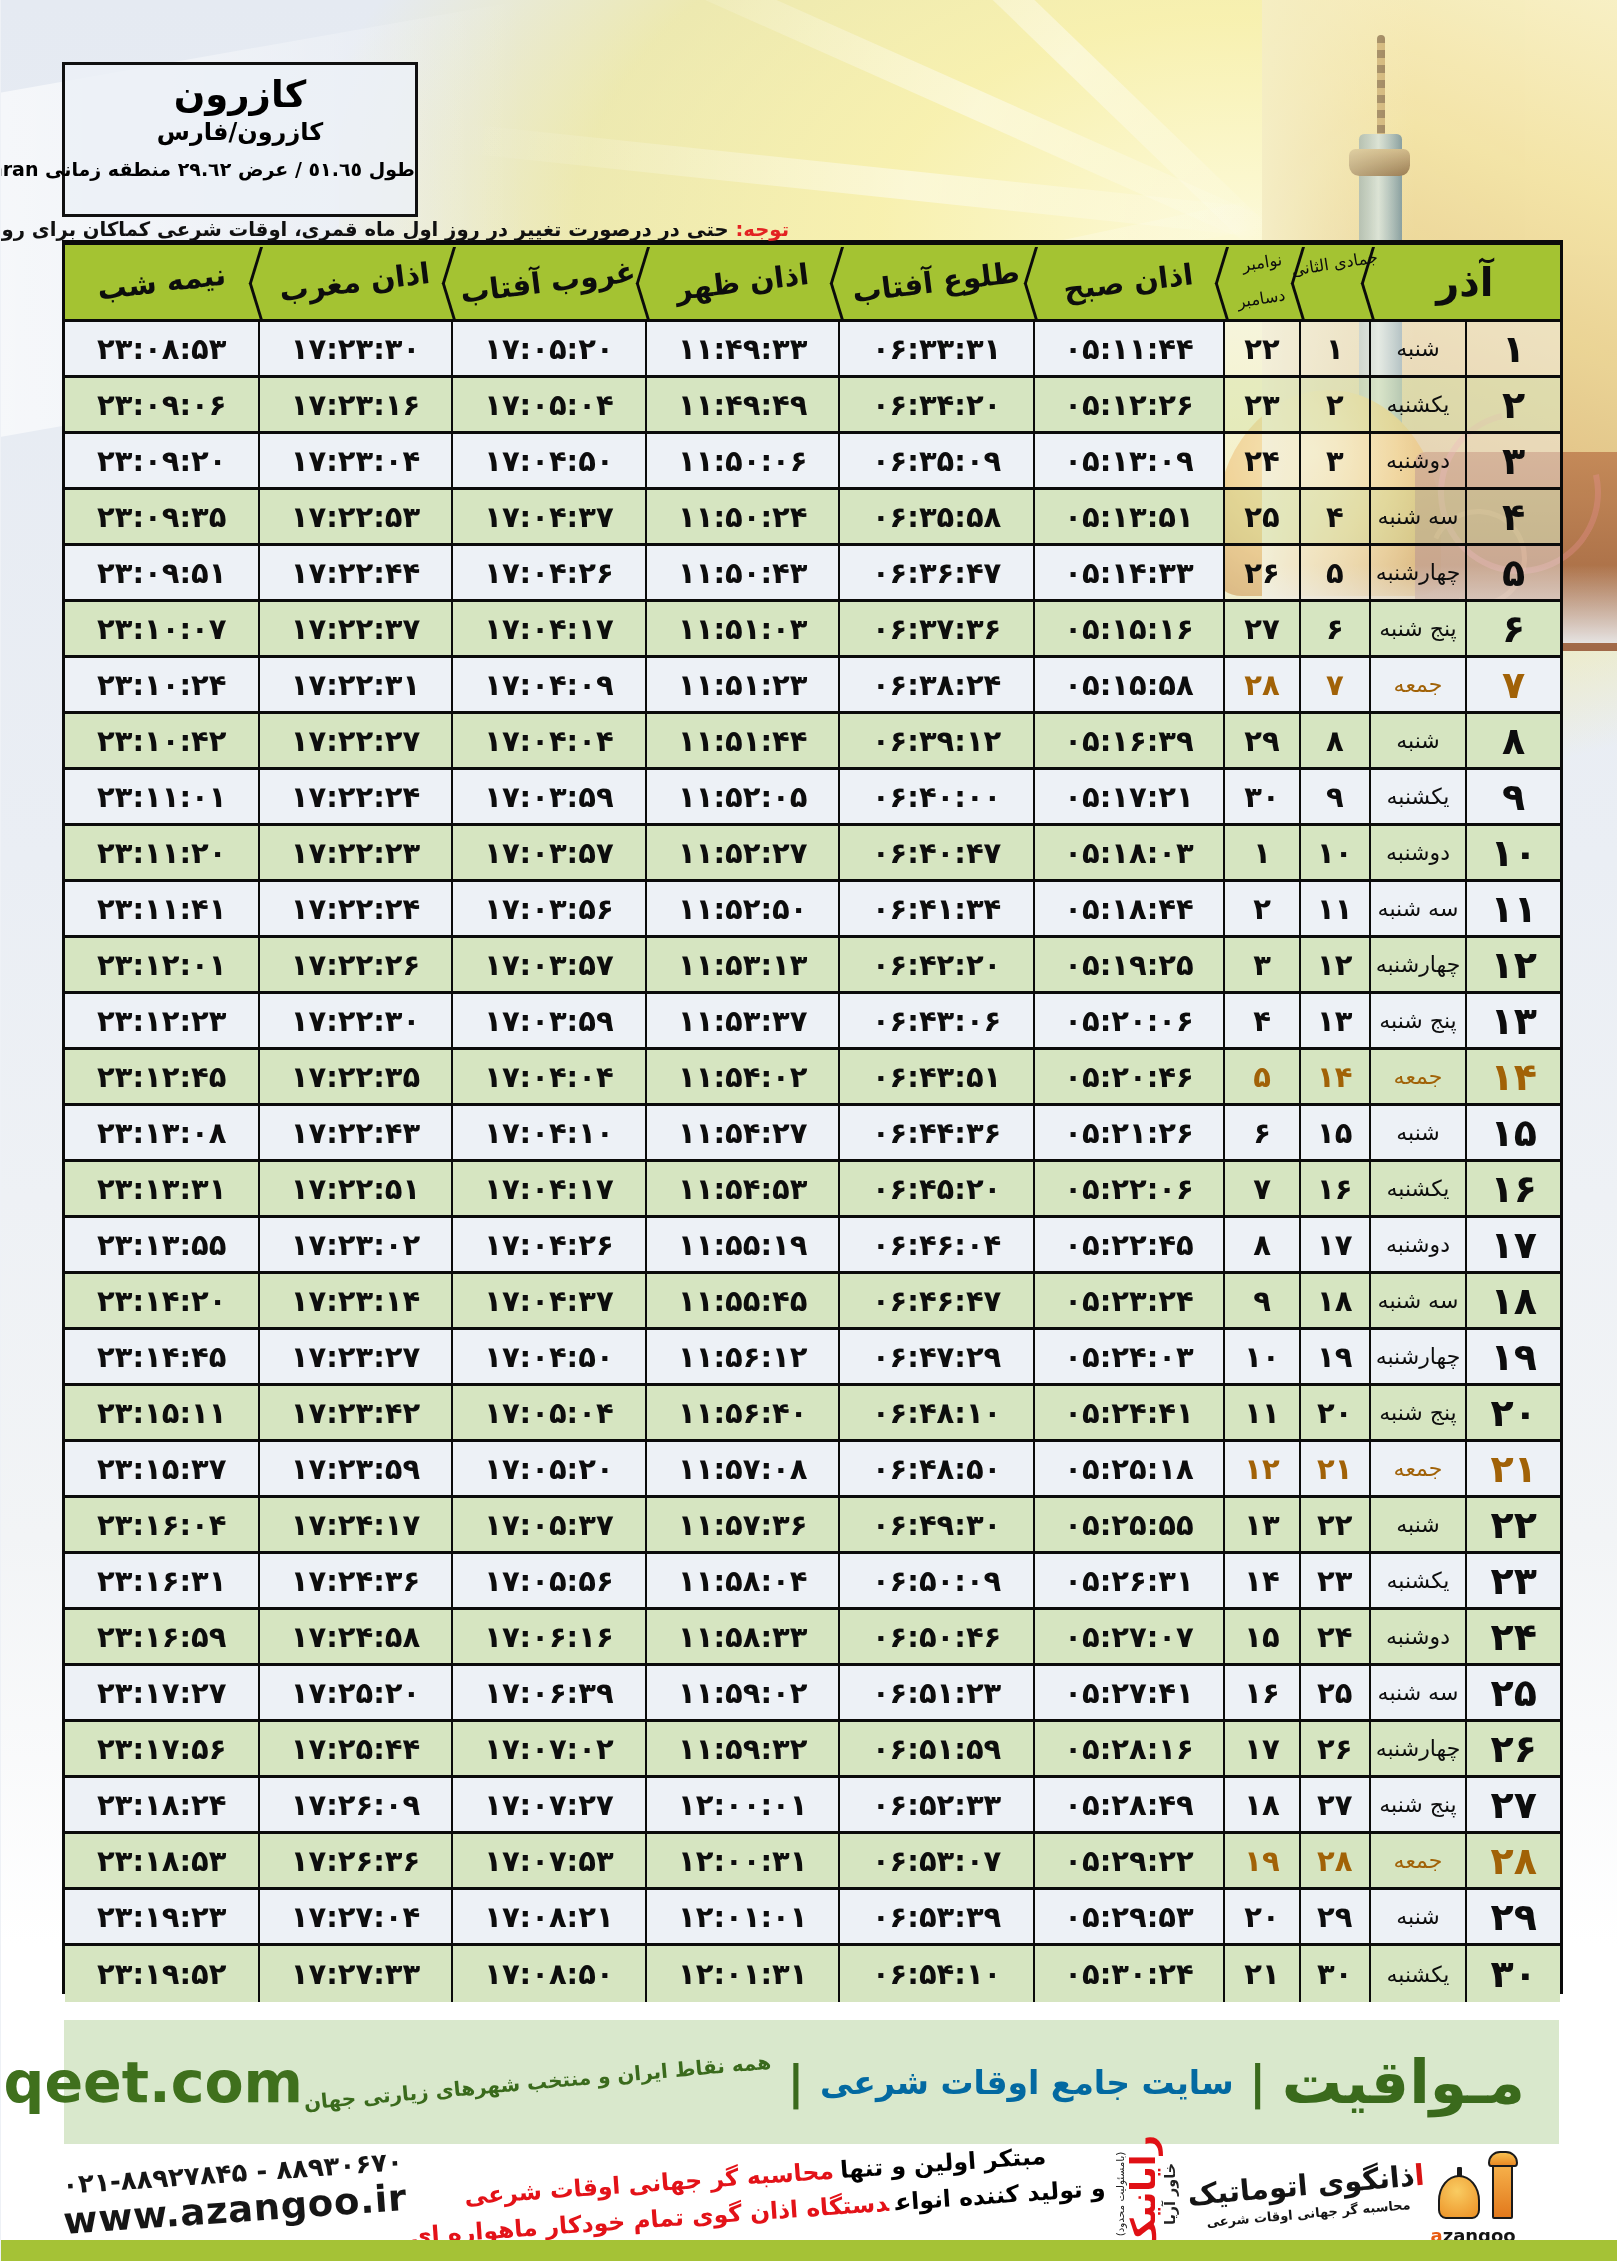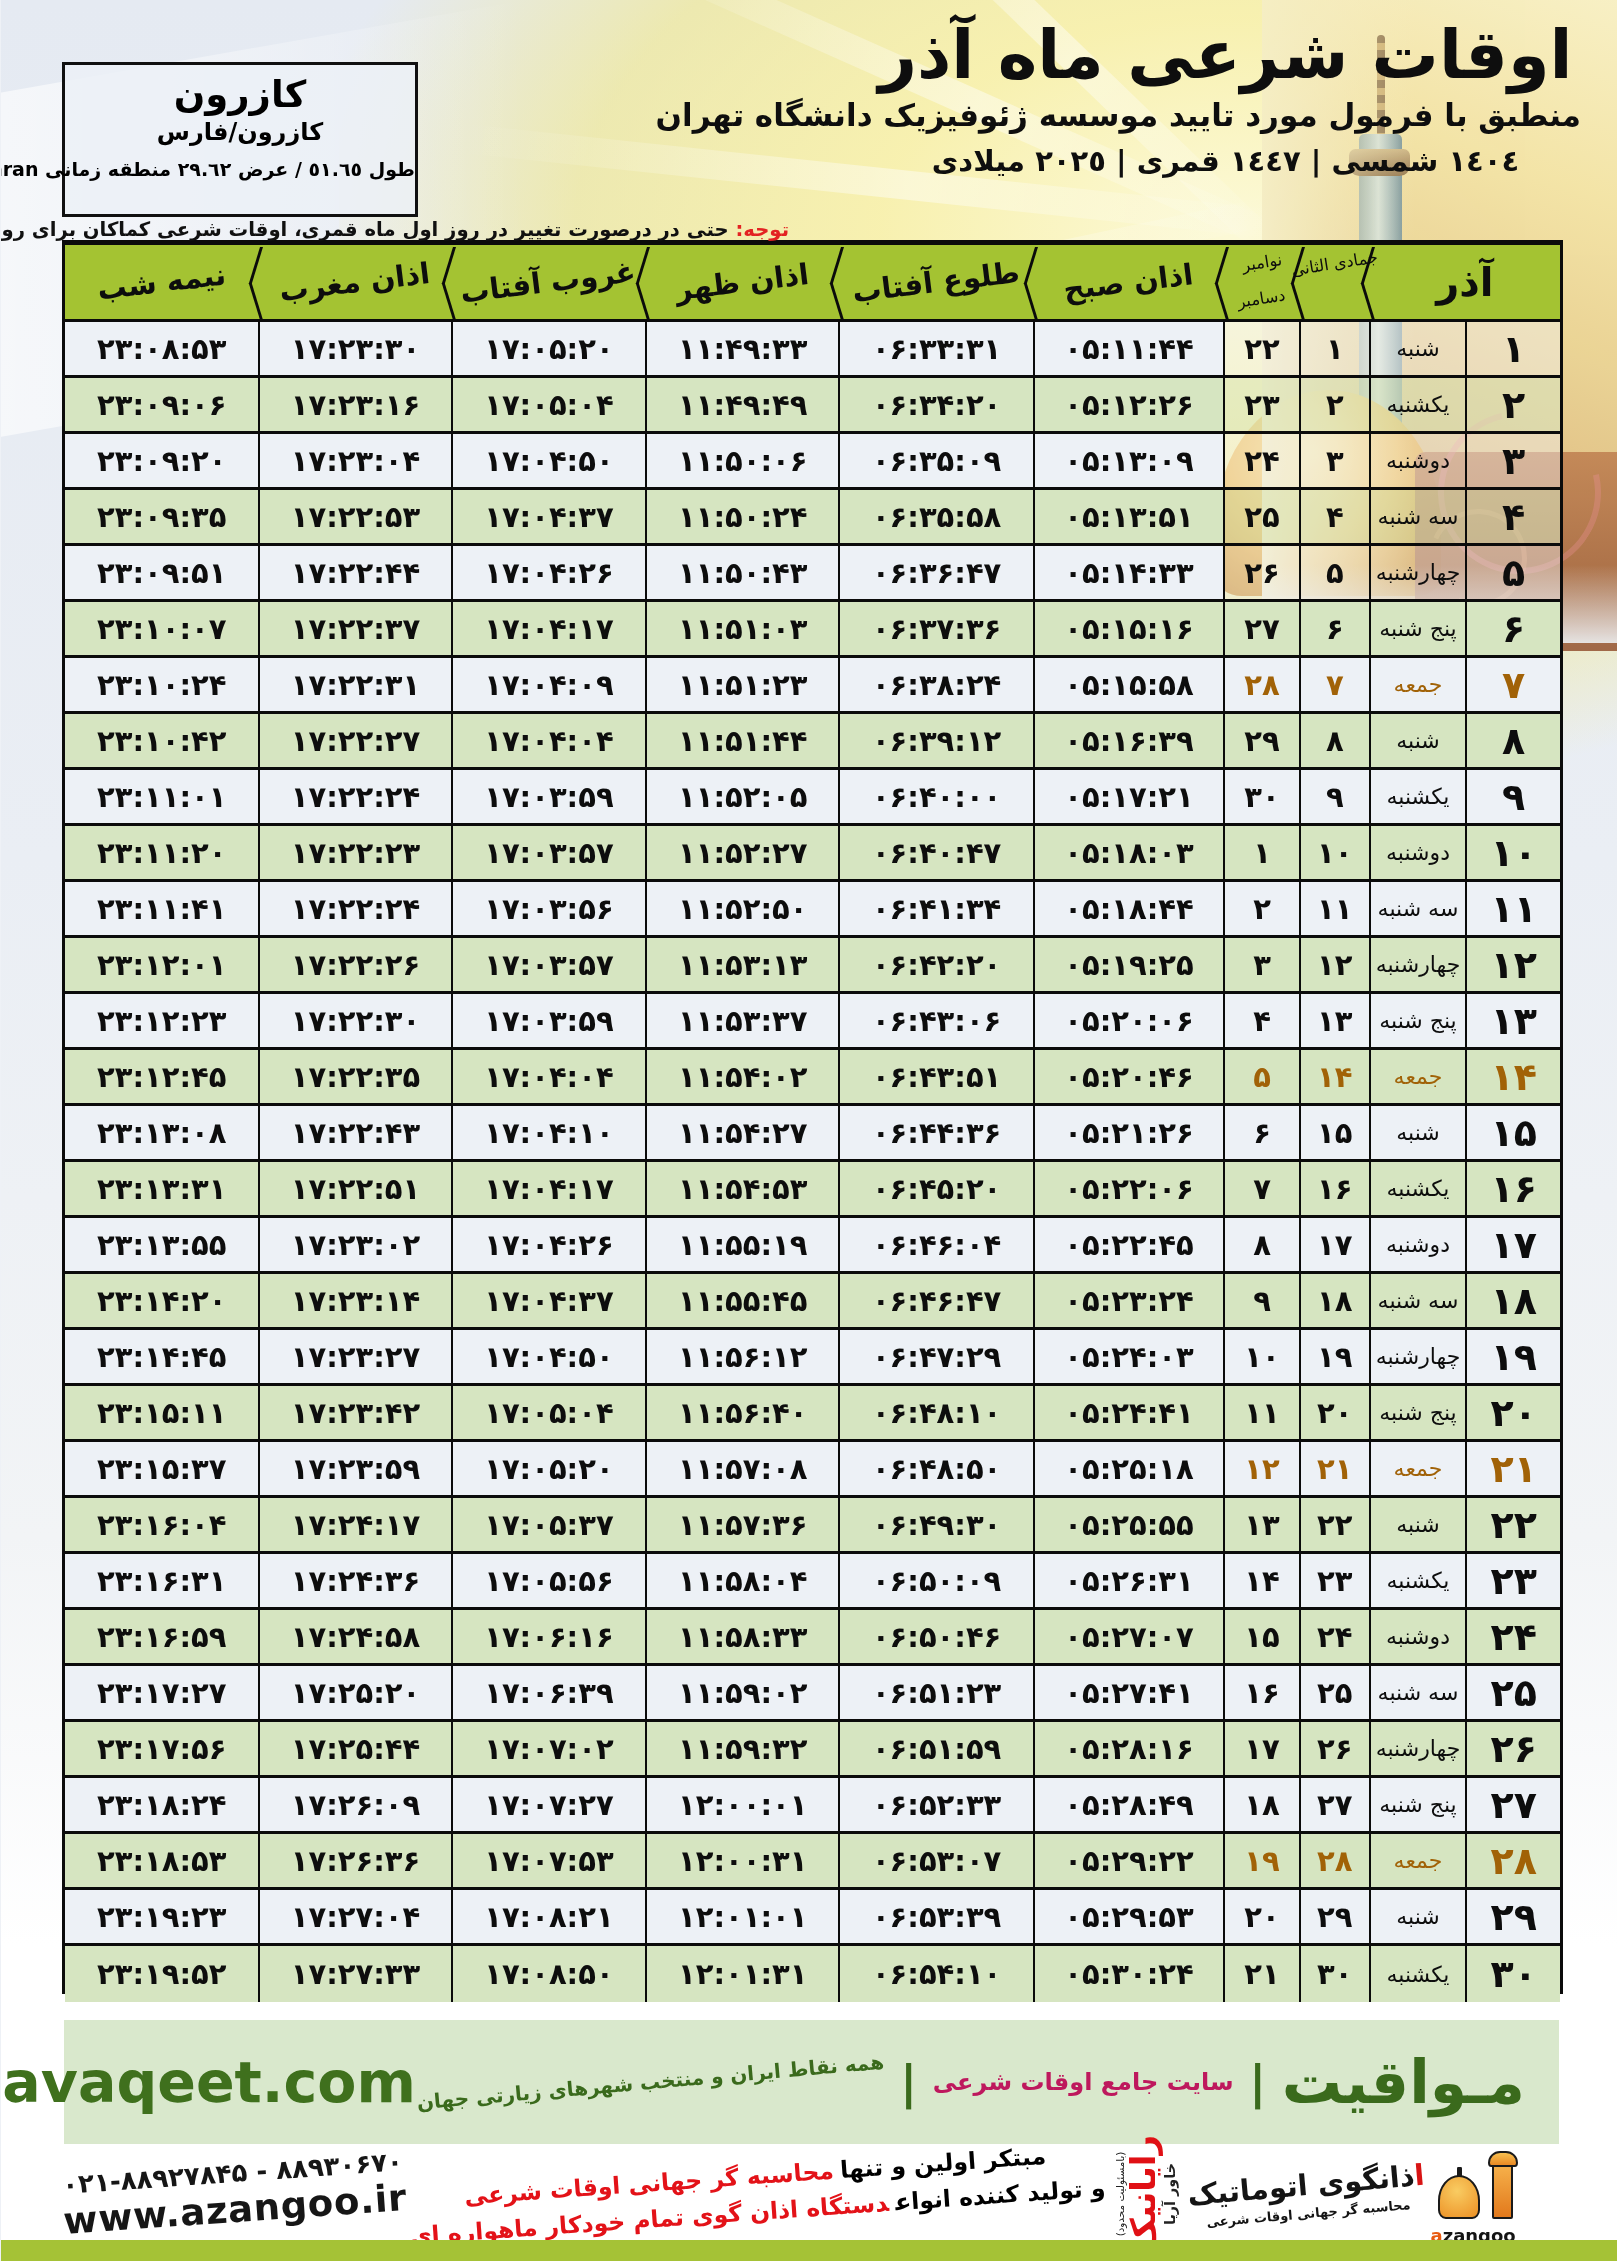--- a/index.html
+++ b/index.html
@@ -95,21 +95,21 @@
   .c-num{font-size:29px;font-weight:bold}
   .c-time{font-size:29px;font-weight:bold}
   .fri .c-day,.fri .c-wd,.fri .c-num{color:#a16207}
 
   
   .band{position:absolute;left:64px;top:2020px;width:1495px;height:124px;background:#d9e8cc;
     display:flex;align-items:center;justify-content:space-between;padding:0 34px;z-index:3}
   .band-right{display:flex;align-items:center}
   .brand{font-size:60px;font-weight:bold;color:#3a6a1c;white-space:nowrap}
   .bsep{font-size:46px;font-weight:bold;color:#3a6a1c;margin:0 15.7px}
-  .tag1{font-size:24px;font-weight:bold;color:#be185d;white-space:nowrap}
+  .tag1{font-size:33px;font-weight:bold;color:#0369a1;white-space:nowrap}
   .tag2{font-size:20px;font-weight:bold;color:#3a6a1c;white-space:nowrap;transform:rotate(-5deg)}
   .domain{font-size:57px;font-weight:bold;color:#3f701d;direction:ltr;white-space:nowrap}
 
   
   .company{position:absolute;left:0;top:2145px;width:1618px;height:98px;display:flex;align-items:center;
     justify-content:space-between;padding:0 101px 0 62px;z-index:3}
   .az-block{display:flex;align-items:center;gap:11.7px}
   .az-icon{position:relative;width:80px;height:65px}
   .az-min{position:absolute;right:3.9px;top:1.3px;width:21px;height:56px;border:2px solid #1a1a1a;border-radius:2px;
     background:linear-gradient(180deg,#f6b14b,#e2791c)}
@@ -159,25 +159,20 @@
     <div class="p-balc1"></div>
     <div class="p-balc2"></div>
     <div class="p-dome"></div>
     <div class="p-bldg"></div>
     <div class="p-swirl"></div>
     <div class="p-swirl2"></div>
     <div class="p-fade"></div>
     <div class="p-fadeb"></div>
   </div>
 
-  <div class="title-wrap">
-    <div class="main-title">اوقات شرعی ماه آذر</div>
-    <div class="subtitle">منطبق با فرمول مورد تایید موسسه ژئوفیزیک دانشگاه تهران</div>
-    <div class="dateline">١٤٠٤ شمسی | ١٤٤٧ قمری | ٢٠٢٥ میلادی</div>
-  </div>
 
   <div class="city-box">
     <div class="cb-city">کازرون</div>
     <div class="cb-region">کازرون/فارس</div>
     <div class="cb-geo">طول ٥١.٦٥ / عرض ٢٩.٦٢ منطقه زمانی Asia/Tehran +٣.٥</div>
   </div>
 
   <div class="note">
     <span class="note-red">توجه:</span>
     <span>حتی در درصورت تغییر در روز اول ماه قمری، اوقات شرعی کماکان برای روزهای شمسی و میلادی معتبر است.</span>

